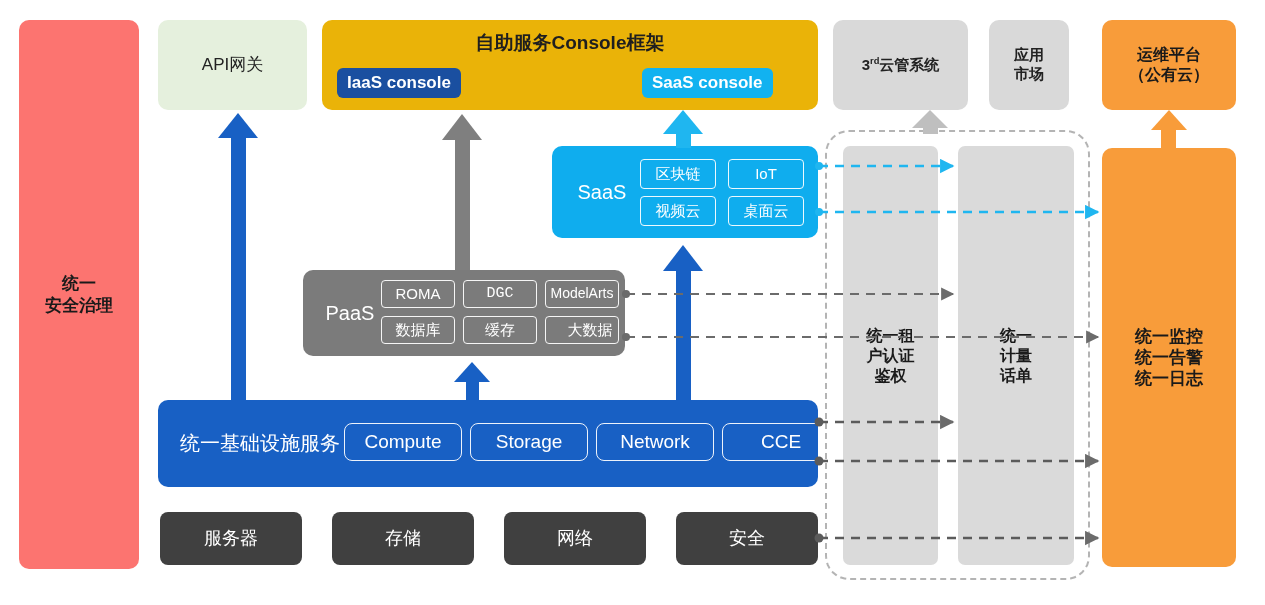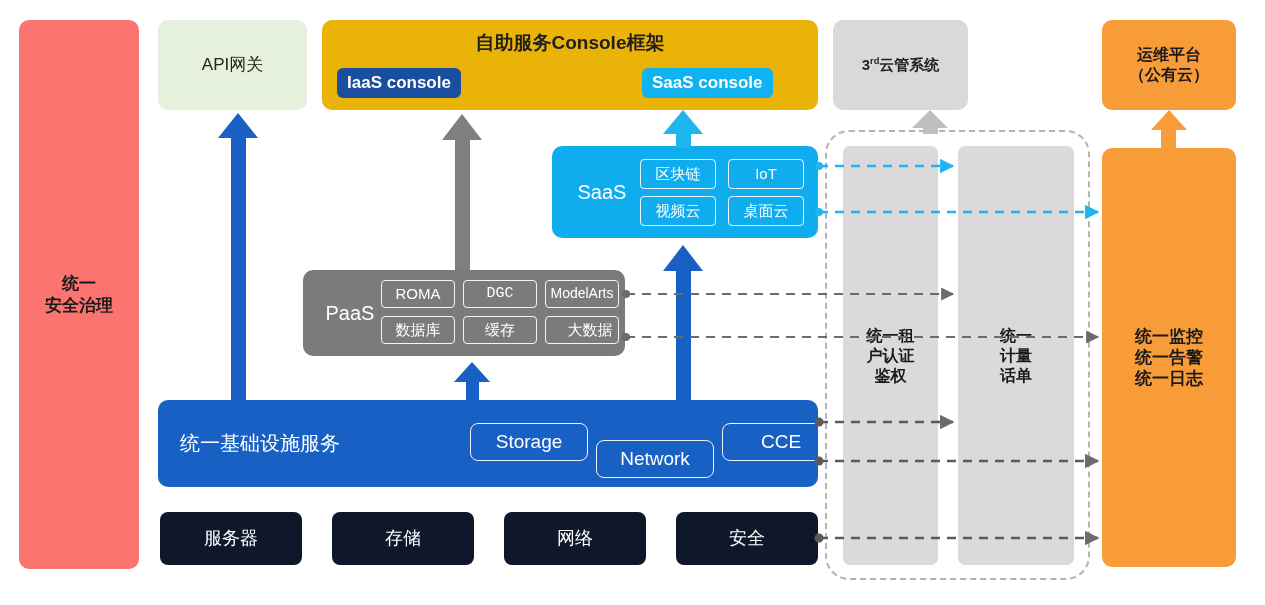--- a/index.html
+++ b/index.html
@@ -10,21 +10,21 @@
 
   
   .panel-red{background:#fc7470;border-radius:10px;color:#1a1a1a;font-size:17px;font-weight:700;}
   .panel-orange{background:#f89c3a;border-radius:10px;color:#1a1a1a;font-size:17px;font-weight:700;}
   .box-apigw{background:#e5f0dd;border-radius:10px;color:#222;font-size:17px;}
   .box-green{background:#eab308;border-radius:10px;}
   .box-gray{background:#d9d9d9;border-radius:10px;color:#222;font-size:15px;font-weight:600;}
   .box-saas{background:#0fadee;border-radius:10px;}
   .box-paas{background:#7b7b7b;border-radius:10px;}
   .box-infra{background:#1860c4;border-radius:10px;}
-  .box-blue{background:#0f172a;border-radius:8px;color:#fff;font-size:18px;}
+  .box-blue{background:#404040;border-radius:8px;color:#fff;font-size:18px;}
 
   .title-green{color:#1f1f1f;font-size:19px;font-weight:600;}
   .chip{border-radius:6px;color:#fff;font-size:17px;font-weight:600;padding:0 10px;white-space:nowrap;}
   .chip-iaas{background:#1a4fa0;}
   .chip-paas{background:#8d8d8d;}
   .chip-saas{background:#11b2f0;}
 
   .lbl-white{color:#fff;font-size:20px;}
   .pill{border:1.6px solid rgba(255,255,255,.92);border-radius:4px;color:#fff;font-size:15px;white-space:nowrap;}
   .pill-infra{border:1.6px solid rgba(255,255,255,.92);border-radius:8px;color:#fff;font-size:19px;white-space:nowrap;}
@@ -58,20 +58,24 @@
     </div>
     <div class="abs ctr chip chip-saas" style="left:320px;top:48px;height:30px;">
       <span>SaaS console</span>
     </div>
   </div>
 
   <div class="abs box-gray ctr" style="left:833px;top:20px;width:135px;height:90px;">
     <span><span>3</span><span class="sup">rd</span><span>云管系统</span></span>
   </div>
 
+  <div class="abs box-gray ctr" style="left:989px;top:20px;width:80px;height:90px;flex-direction:column;">
+    <div>应用</div>
+    <div>市场</div>
+  </div>
 
   <div class="abs panel-orange ctr" style="left:1102px;top:20px;width:134px;height:90px;flex-direction:column;font-size:16px;">
     <div>运维平台</div>
     <div>（公有云）</div>
   </div>
 
   <div class="abs box-saas" style="left:552px;top:146px;width:266px;height:92px;">
     <div class="abs ctr lbl-white" style="left:10px;top:30px;width:80px;height:32px;">SaaS</div>
     <div class="abs ctr pill" style="left:88px;top:13px;width:76px;height:30px;">
       <span>区块链</span>
@@ -104,24 +108,27 @@
     <div class="abs ctr pill" style="left:160px;top:46px;width:74px;height:28px;">
       <span>缓存</span>
       </div>
     <div class="abs ctr pill" style="left:242px;top:46px;width:74px;height:28px;padding-left:16px;">
       <span>大数据</span>
       </div>
   </div>
 
   <div class="abs box-infra" style="left:158px;top:400px;width:660px;height:87px;">
     <div class="abs ctr lbl-white" style="left:12px;top:27px;width:180px;height:32px;">统一基础设施服务</div>
+    <div class="abs ctr pill-infra" style="left:186px;top:23px;width:118px;height:38px;">
+      <span>Compute</span>
+      </div>
     <div class="abs ctr pill-infra" style="left:312px;top:23px;width:118px;height:38px;">
       <span>Storage</span>
       </div>
-    <div class="abs ctr pill-infra" style="left:438px;top:40px;width:118px;height:38px;">
+    <div class="abs ctr pill-infra" style="left:438px;top:23px;width:118px;height:38px;">
       <span>Network</span>
       </div>
     <div class="abs ctr pill-infra" style="left:564px;top:23px;width:118px;height:38px;">
       <span>CCE</span>
       </div>
   </div>
 
   <div class="abs box-blue ctr" style="left:160px;top:512px;width:142px;height:53px;">
     <span>服务器</span>
     </div>

